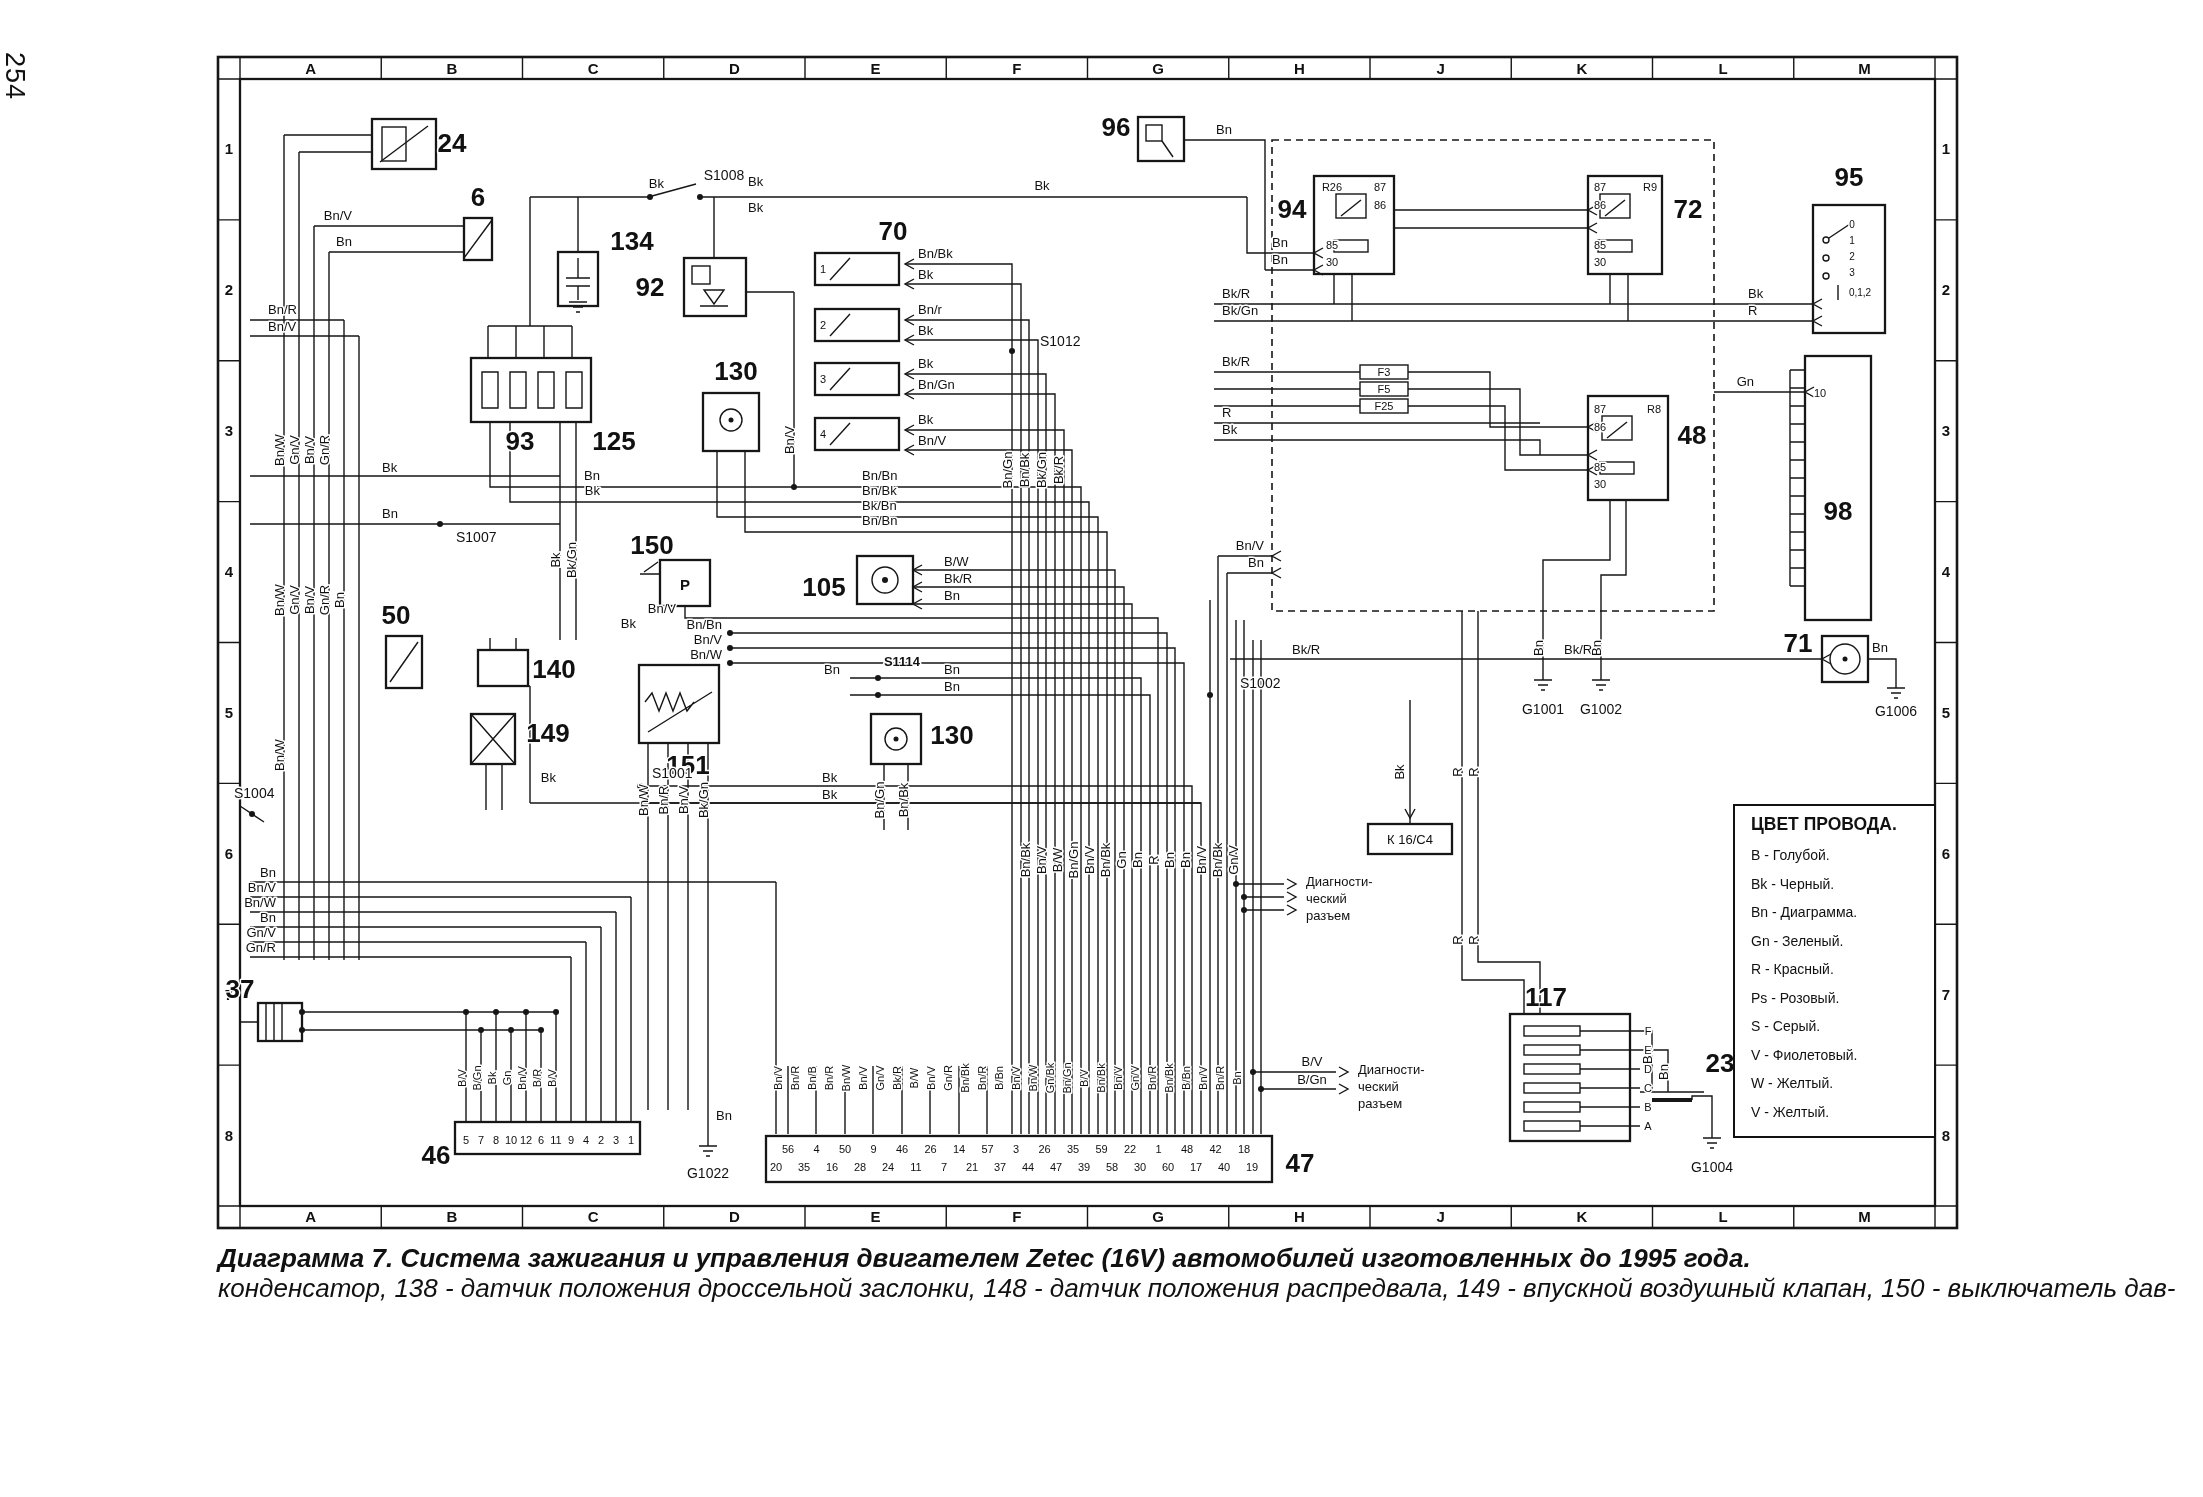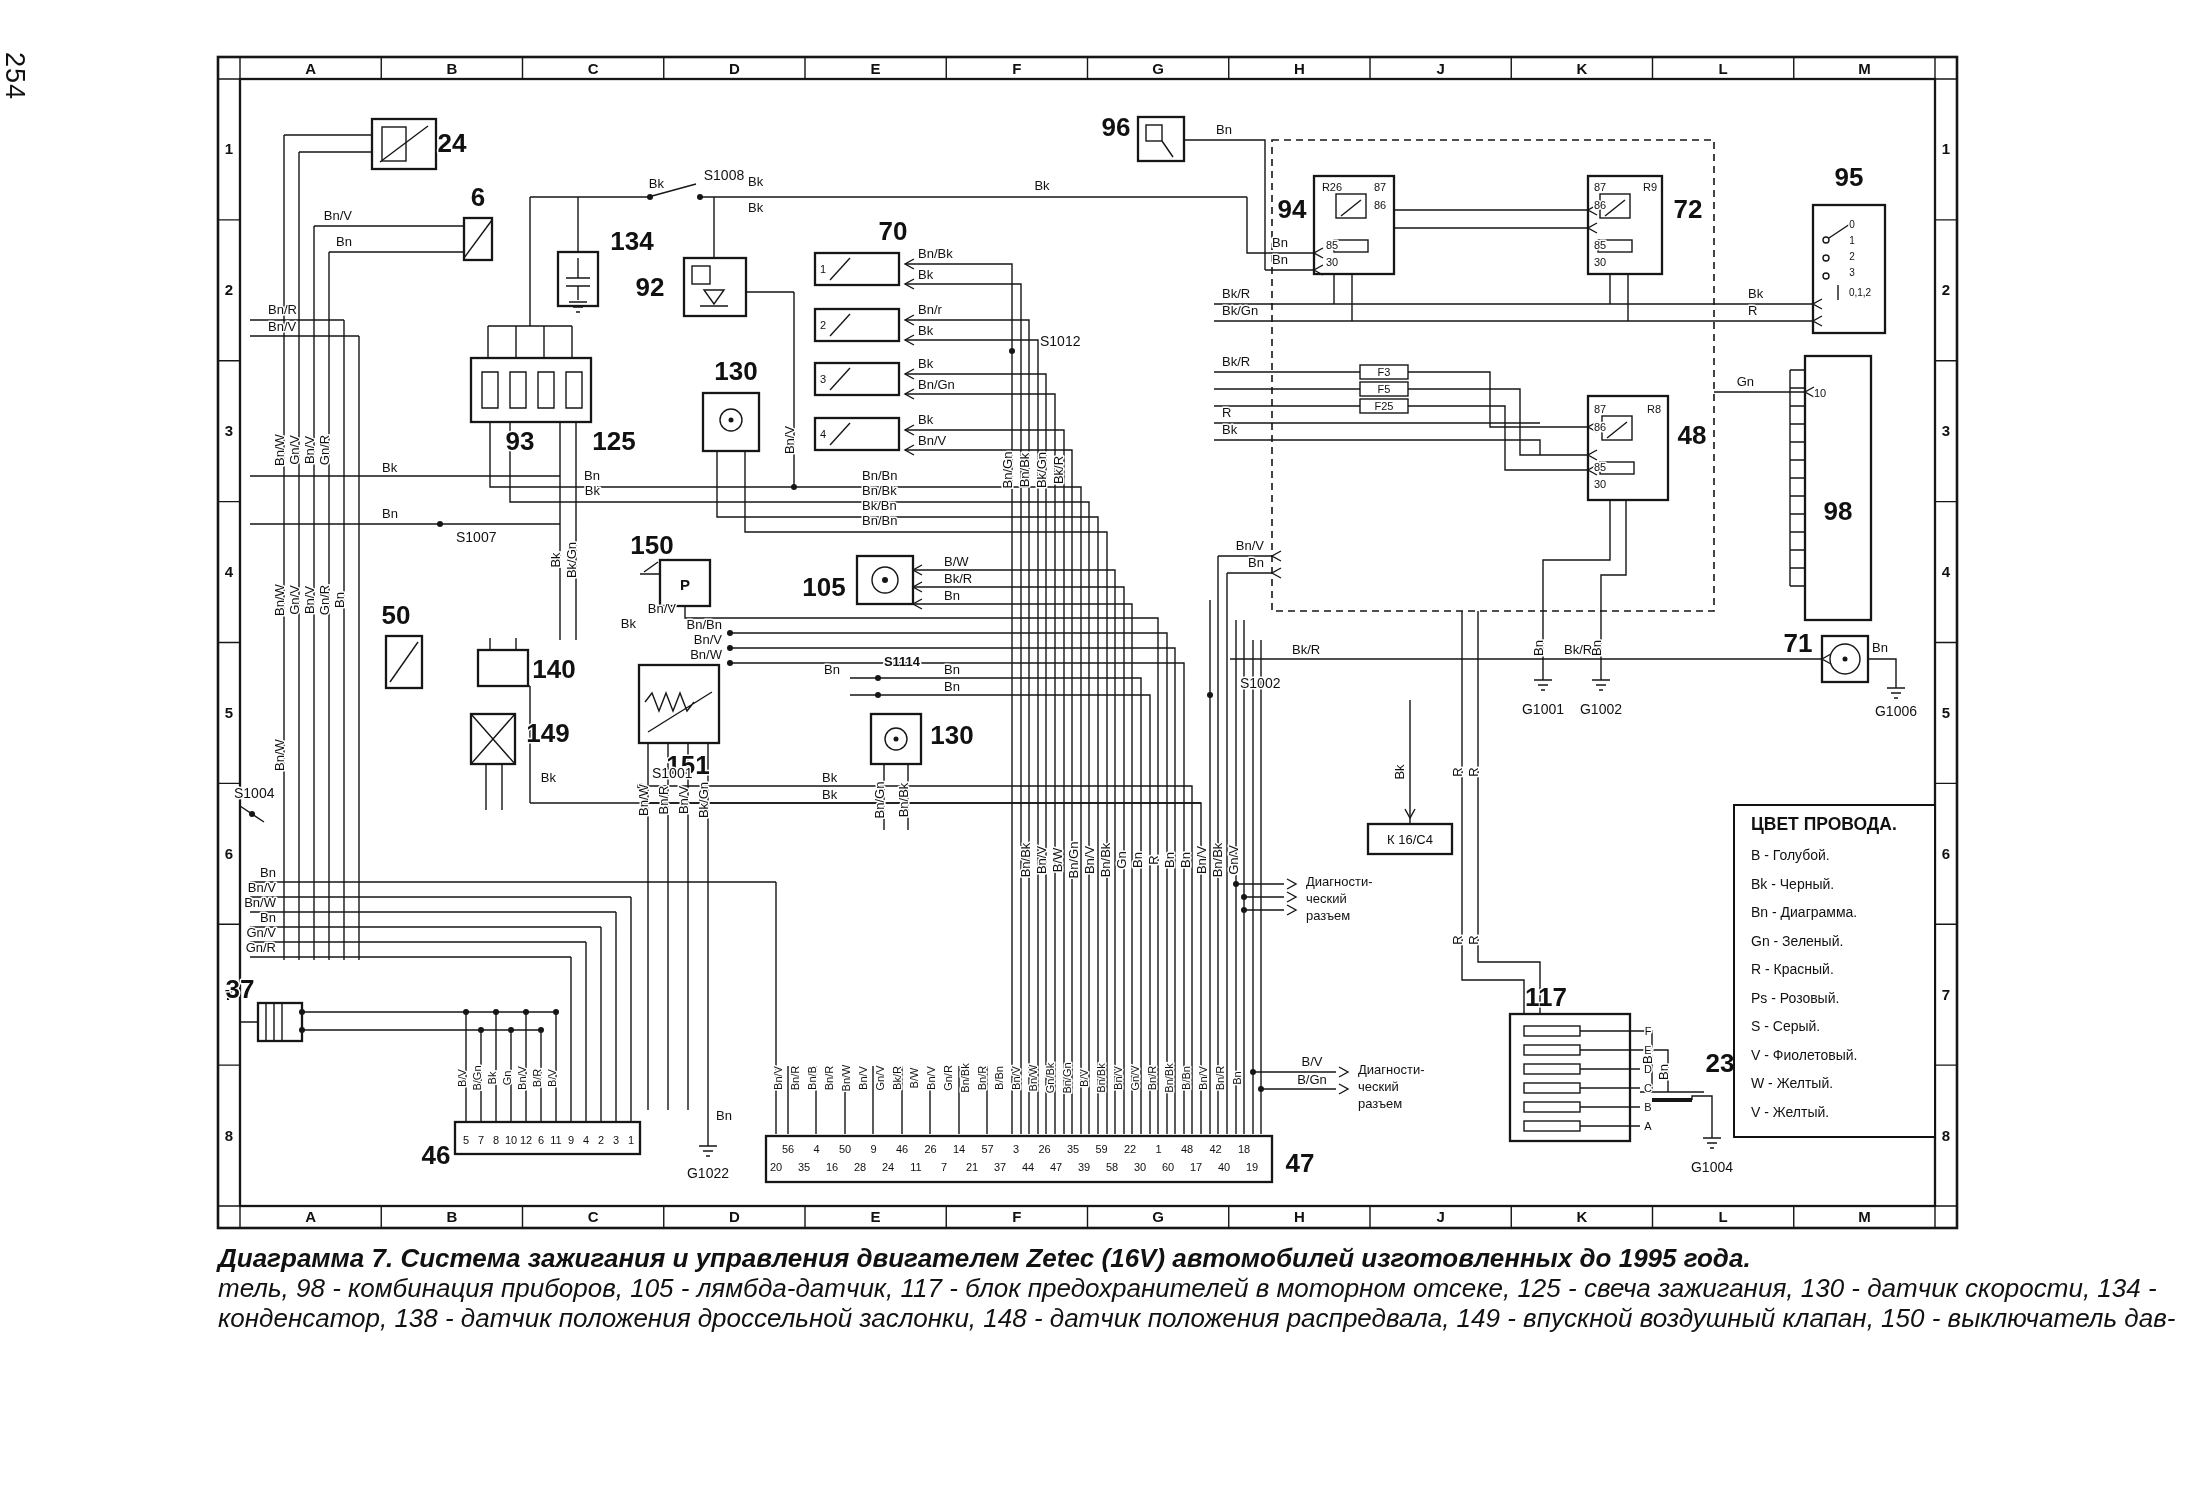--- a/index.html
+++ b/index.html
@@ -604,17 +604,16 @@
     <div class="ent">R - Красный.</div>
     <div class="ent">Ps - Розовый.</div>
     <div class="ent">S - Серый.</div>
     <div class="ent">V - Фиолетовый.</div>
     <div class="ent">W - Желтый.</div>
     <div class="ent">V - Желтый.</div>
   </div>
 
   <div class="caption">
     <div class="ttl">Диаграмма 7. Система зажигания и управления двигателем Zetec (16V) автомобилей изготовленных до 1995 года.</div>
-    <div>тель, 98 - комбинация приборов, 105 - лямбда-датчик, 117 - блок предохранителей в моторном отсеке, 125 - свеча зажигания, 130 - датчик скорости, 134 -</div>
     <div>конденсатор, 138 - датчик положения дроссельной заслонки, 148 - датчик положения распредвала, 149 - впускной воздушный клапан, 150 - выключатель дав-</div>
   </div>
 
 </div>
 
 </body></html>

